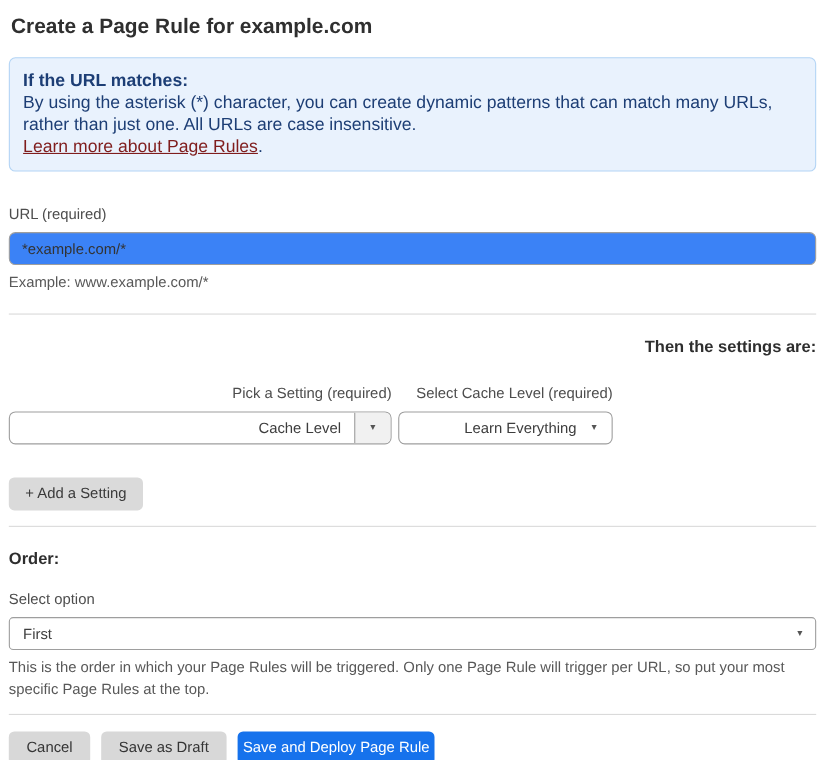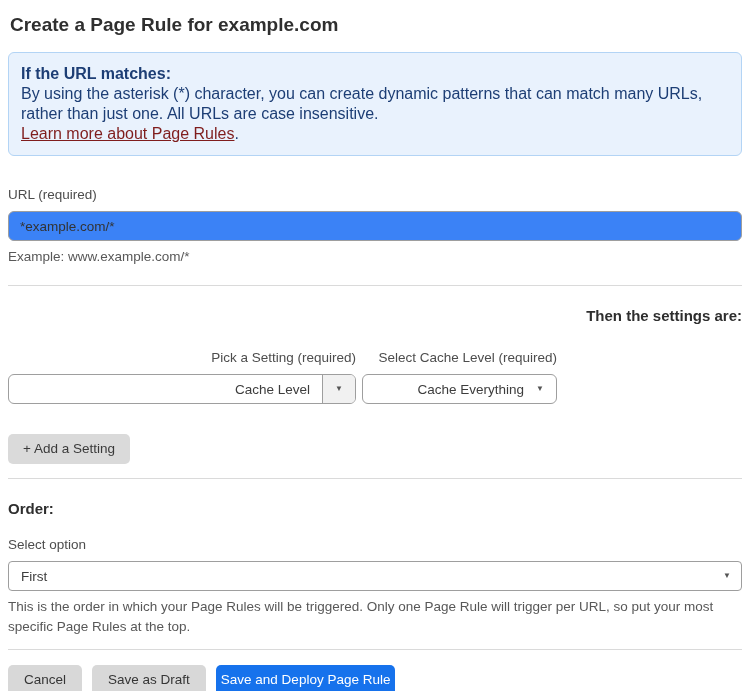--- a/index.html
+++ b/index.html
@@ -169,21 +169,21 @@
       <div class="select-box">
         <span class="select-value">Cache Level</span>
         <span class="arrow-segment">
           <span class="arrow-glyph">▼</span>
         </span>
       </div>
     </div>
     <div class="col-cache">
       <label class="field-label">Select Cache Level (required)</label>
       <div class="select-box">
-        <span class="select-value">Cache Everything</span>
+        <span class="select-value">Learn Everything</span>
         <span class="arrow-inline arrow-glyph">▼</span>
       </div>
     </div>
   </div>
 
   <button class="btn add-setting-btn">+ Add a Setting</button>
 
   <hr class="divider tight-top">
 
   <h2 class="section-heading order">Order:</h2>

